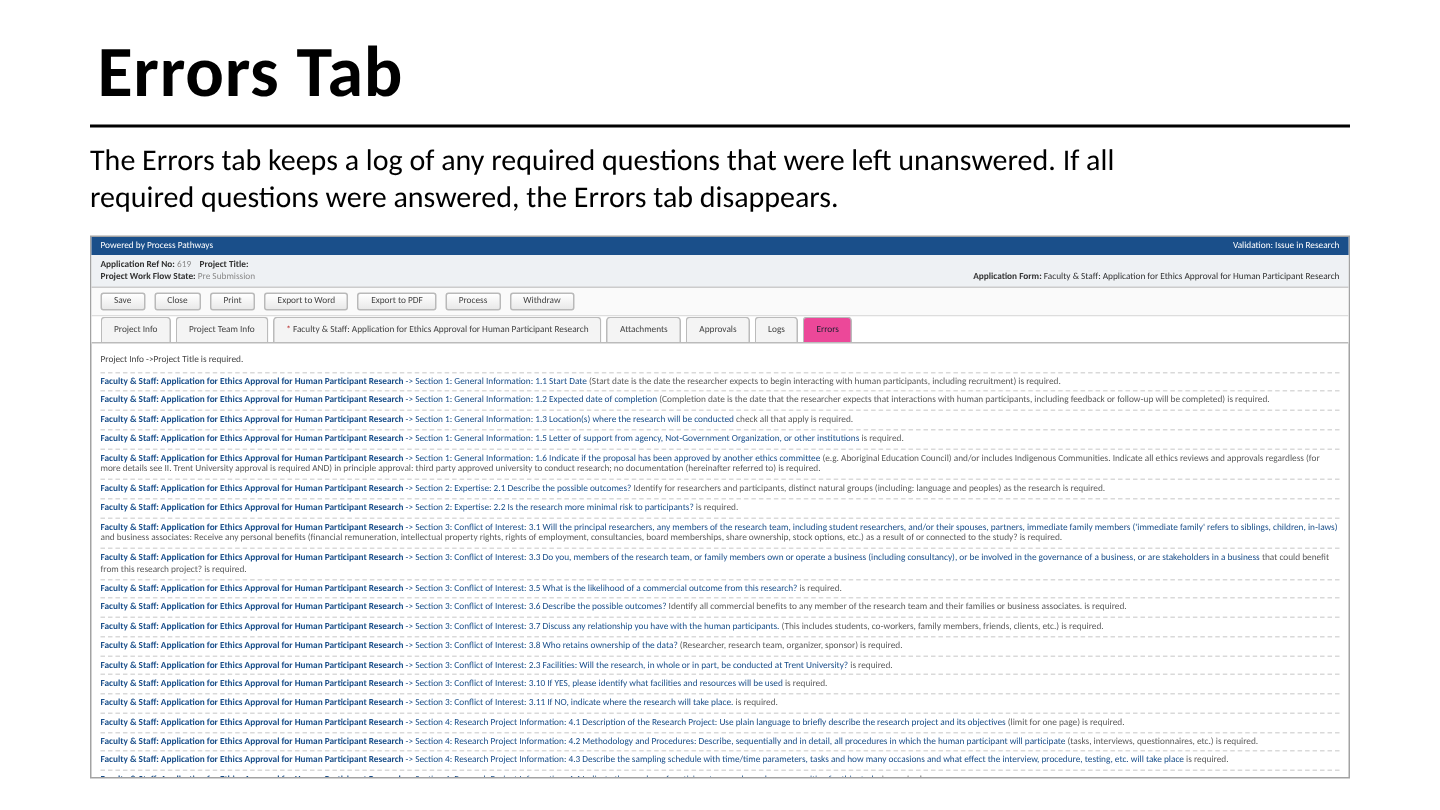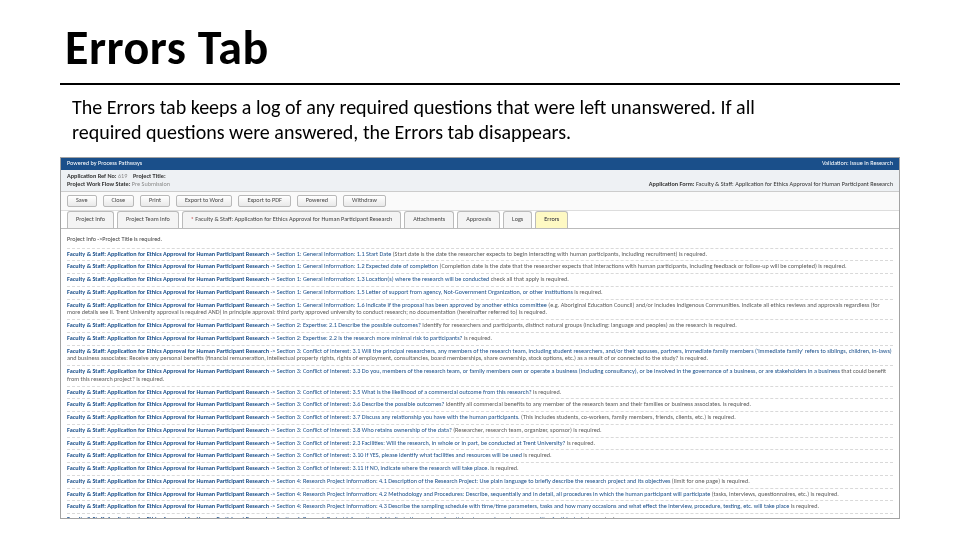--- a/index.html
+++ b/index.html
@@ -1,31 +1,31 @@
 <!DOCTYPE html>
 <html><head>
 <meta charset="utf-8">
 <style>
   html,body{margin:0;padding:0;width:960px;height:540px;background:#fff;font-family:Calibri,"Segoe UI",Arial,sans-serif;color:#000;overflow:hidden}
   .slide{padding:18px 60px 0 60px}
   h1{font-size:48px;font-weight:700;margin:0 0 6px 5px;letter-spacing:.5px}
   .rule{height:2px;background:#000;margin:0 0 10px 0}
-  .lead{font-size:20px;line-height:1.25;margin:0 0 12px 12px;max-width:720px}
+  .lead{font-size:20px;line-height:1.25;margin:0 0 12px 0;max-width:720px}
   .app{border:1px solid #a3a3a3;font-size:6.2px;line-height:1.25;color:#222}
   .topbar{background:#1a4f8a;color:#fff;display:flex;justify-content:space-between;padding:2px 6px}
   .meta{background:#eef1f4;padding:3px 6px;border-bottom:1px solid #ccc;display:flex;align-items:flex-end;gap:26px}
   .meta .col b{color:#333}
   .meta .val{color:#8a8a8a}
   .rt{margin-left:auto;color:#333}
   .btns{background:#fafafa;padding:3px 6px;border-bottom:1px solid #ddd;display:flex;gap:6px}
   .btn{display:inline-block;background:linear-gradient(#fff,#e9e9e9);border:1px solid #b9b9b9;border-radius:2px;padding:1px 8px;color:#444;font-size:6.2px}
   .tabs{display:flex;border-bottom:1px solid #bbb;padding:0 6px;background:#fff}
   .tab{padding:4px 8px;border:1px solid #bbb;border-bottom:none;margin-right:3px;border-radius:3px 3px 0 0;background:#f4f4f4;color:#444}
   .tab.star::before{content:"* ";color:#b33}
-  .tab.active{background:#fef9c3;color:#223}
+  .tab.active{background:#ec4899;color:#223}
   .list{padding:4px 6px 10px 6px;max-height:275px;overflow:hidden}
   .first{color:#444;margin:3px 0 4px 0}
   .row{color:#1a4f8a;border-top:1px dashed #d9d9d9;padding:2px 0;word-wrap:break-word}
   .row .p{font-weight:700}
   .row .q{color:#1a4f8a}
   .row .t{color:#5b5b5b}
 </style>
 </head>
 <body>
 
@@ -54,21 +54,21 @@
         <span>Faculty &amp; Staff: Application for Ethics Approval for Human Participant Research</span>
       </div>
     </div>
 
     <div class="btns" id="btns">
         <span class="btn">Save</span>
         <span class="btn">Close</span>
         <span class="btn">Print</span>
         <span class="btn">Export to Word</span>
         <span class="btn">Export to PDF</span>
-        <span class="btn">Powered</span>
+        <span class="btn">Process</span>
         <span class="btn">Withdraw</span>
       </div>
     <div class="tabs" id="tabs">
         <div class="tab">Project Info</div>
         <div class="tab">Project Team Info</div>
         <div class="tab star">Faculty &amp; Staff: Application for Ethics Approval for Human Participant Research</div>
         <div class="tab">Attachments</div>
         <div class="tab">Approvals</div>
         <div class="tab">Logs</div>
         <div class="tab active">Errors</div>

